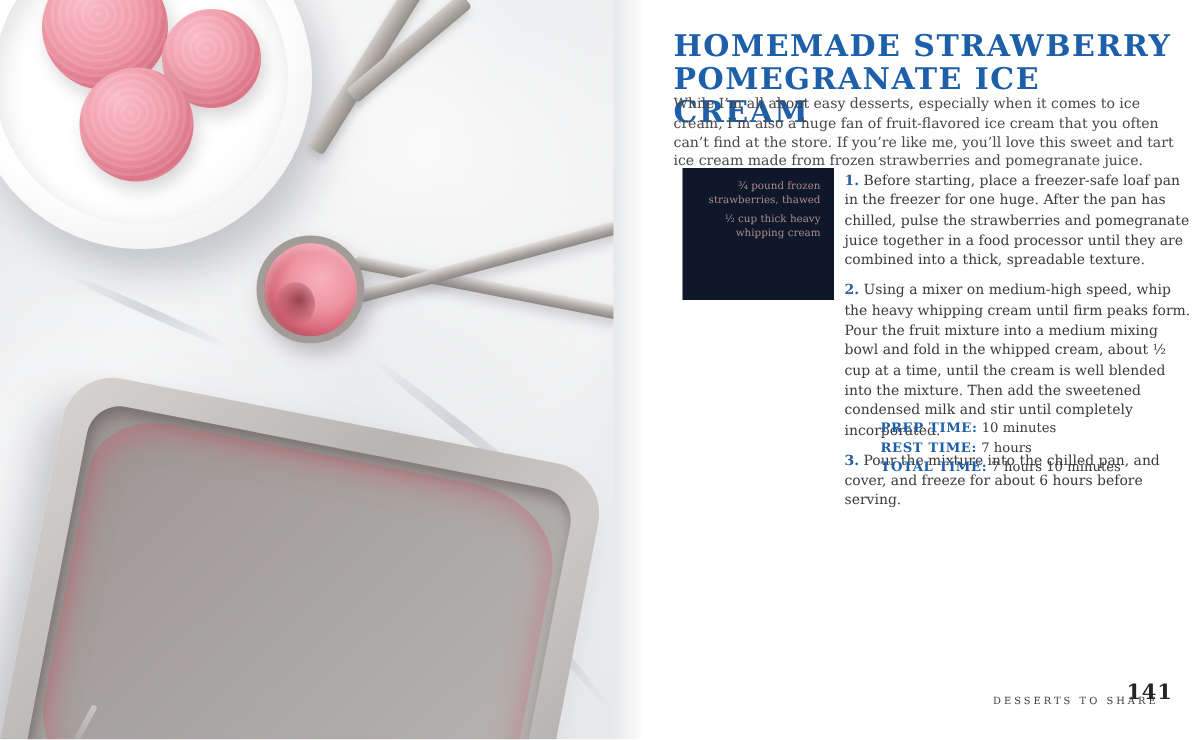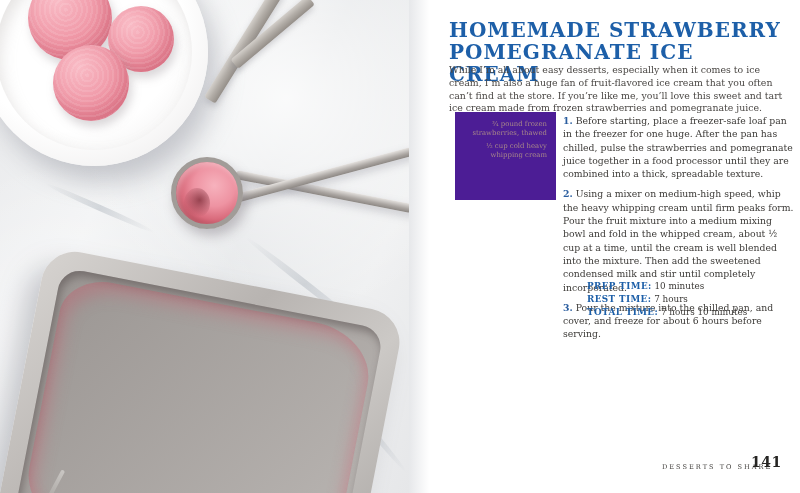--- a/index.html
+++ b/index.html
@@ -103,21 +103,21 @@
     position:absolute; left:449px; top:19px; width:340px;
     font-family:"DejaVu Serif", serif; font-weight:bold; color:#1d5fa8;
     font-size:20px; line-height:22px; letter-spacing:1px;
   }
   .intro {
     position:absolute; left:449px; top:64px; width:334px;
     font-size:9.4px; line-height:12.8px; color:#4a4744;
   }
   .ing-box {
     position:absolute; left:455px; top:112px; width:101px; height:88px;
-    background:#4c1d95; padding:8px 9px 6px 6px;
+    background:#0f172a; padding:8px 9px 6px 6px;
     text-align:right; color:#a98989; font-size:6.9px; line-height:9.4px;
   }
   .ing-item { margin-bottom:3px; }
   .steps {
     position:absolute; left:563px; top:114px; width:231px;
     font-size:9.3px; line-height:13.3px; color:#3c3a37;
   }
   .step { margin-bottom:7px; }
   .step b { color:#2a5d9f; font-weight:bold; }
   .times {
@@ -168,21 +168,21 @@
 
   <div class="page-title">
     <div>HOMEMADE STRAWBERRY</div>
     <div>POMEGRANATE ICE CREAM</div>
   </div>
 
   <div class="intro">While I’m all about easy desserts, especially when it comes to ice cream, I’m also a huge fan of fruit-flavored ice cream that you often can’t find at the store. If you’re like me, you’ll love this sweet and tart ice cream made from frozen strawberries and pomegranate juice.</div>
 
   <div class="ing-box">
     <div class="ing-item">¾ pound frozen strawberries, thawed</div>
-    <div class="ing-item">½ cup cold heavy whipping cream</div>
+    <div class="ing-item">½ cup thick heavy whipping cream</div>
   </div>
 
   <div class="steps">
     <div class="step"><b>1.</b><span> Before starting, place a freezer-safe loaf pan in the freezer for one huge. After the pan has chilled, pulse the strawberries and pomegranate juice together in a food processor until they are combined into a thick, spreadable texture.</span></div>
     <div class="step"><b>2.</b><span> Using a mixer on medium-high speed, whip the heavy whipping cream until firm peaks form. Pour the fruit mixture into a medium mixing bowl and fold in the whipped cream, about ½ cup at a time, until the cream is well blended into the mixture. Then add the sweetened condensed milk and stir until completely incorporated.</span></div>
     <div class="step"><b>3.</b><span> Pour the mixture into the chilled pan, and cover, and freeze for about 6 hours before serving.</span></div>
   </div>
 
   <div class="times">
     <div class="time-row"><b>PREP TIME:</b><span> 10 minutes</span></div>

